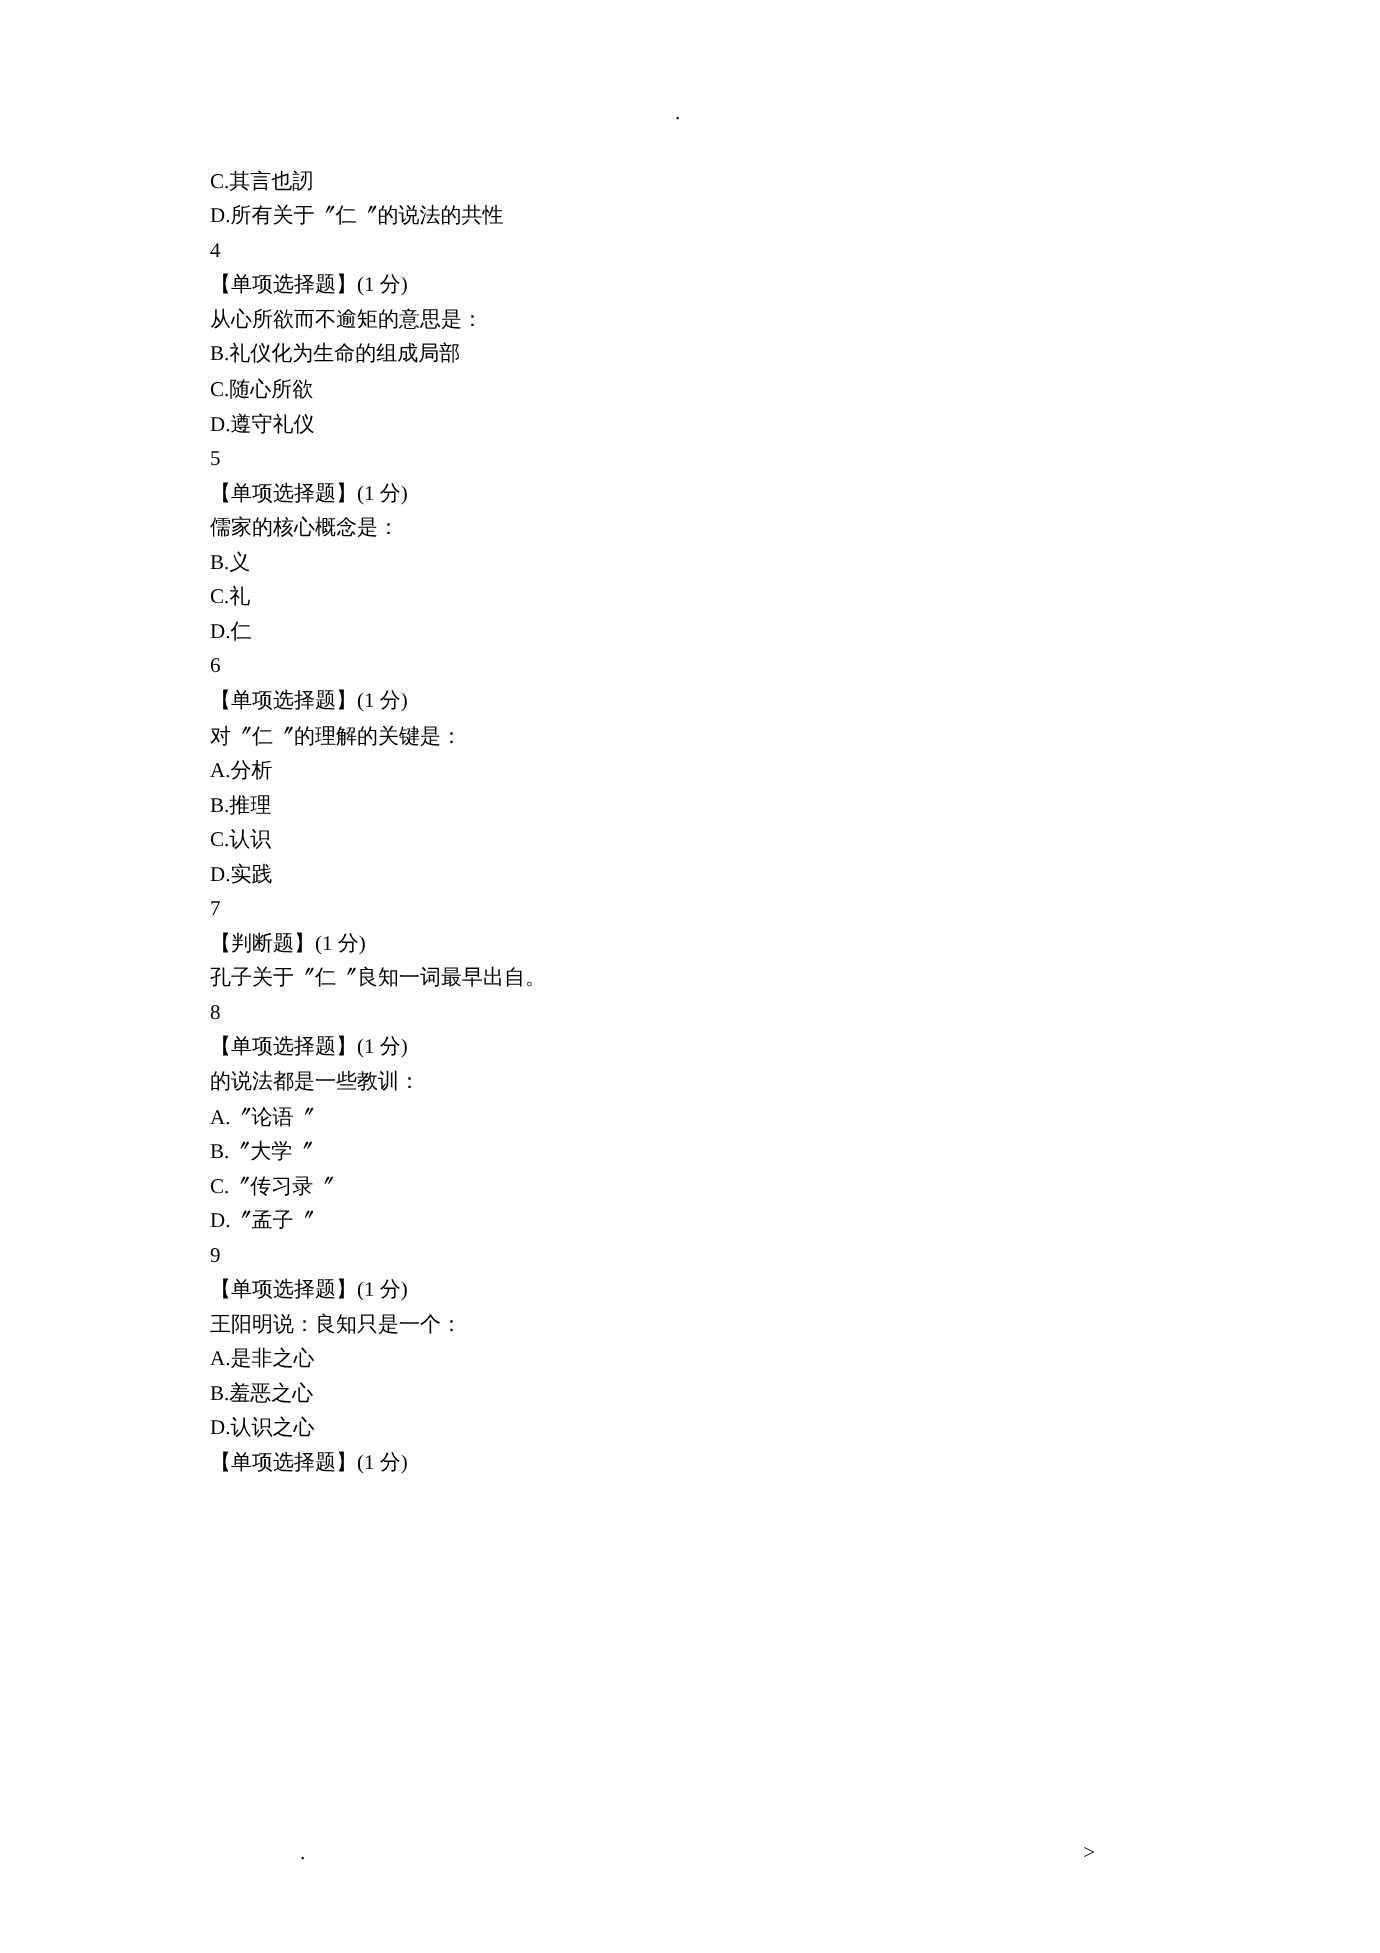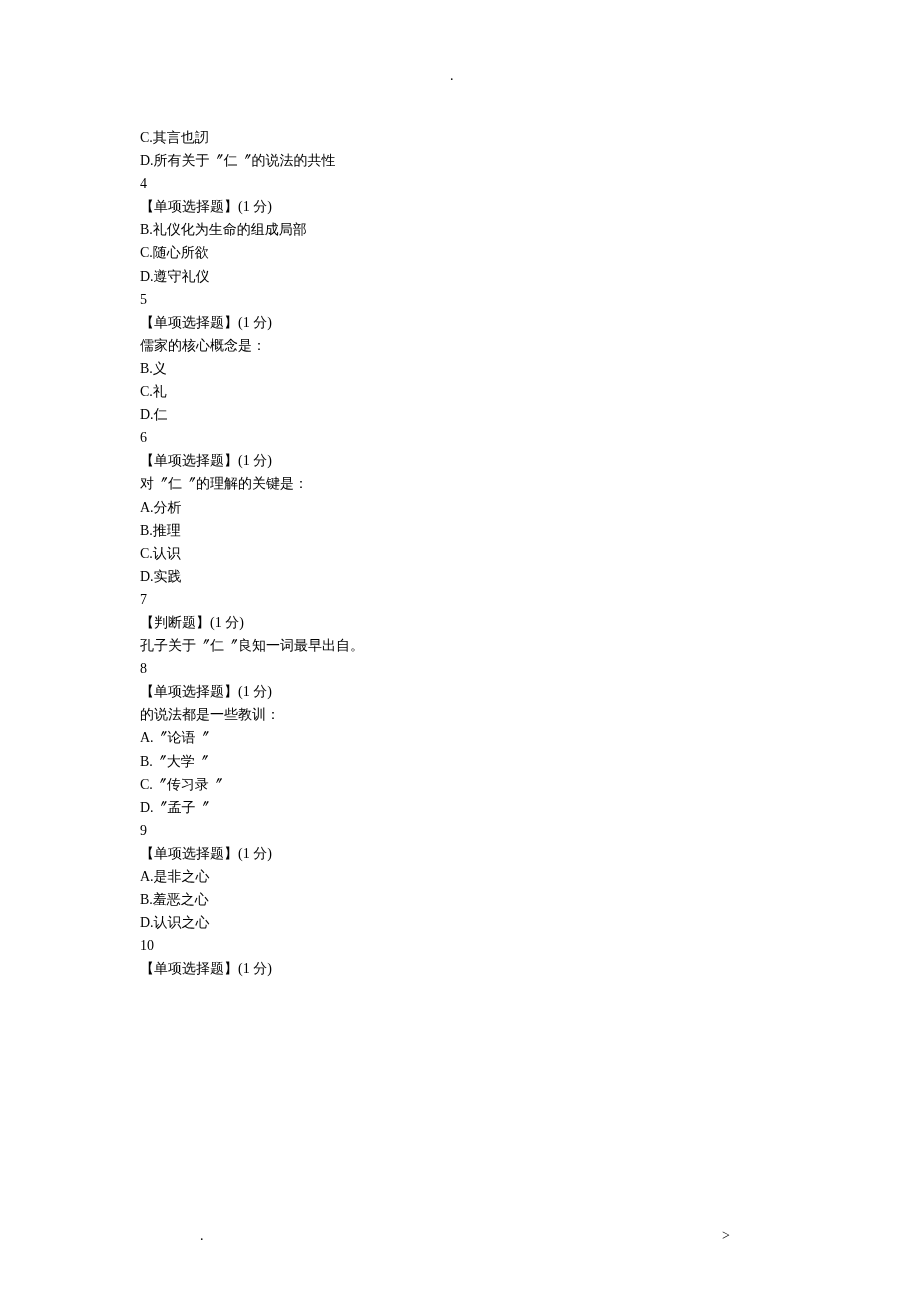--- a/index.html
+++ b/index.html
@@ -9,21 +9,20 @@
     font-family: "SimSun", "宋体", serif;
     font-size: 14px;
     color: #000000;
     width: 920px;
     height: 1302px;
     position: relative;
   }
   .page {
     padding: 110px 108px 60px 140px;
     line-height: 1.65;
-    margin-top: 16px;
   }
   .dot-top {
     position: absolute;
     top: 68px;
     left: 450px;
     font-size: 14px;
     color: #000;
   }
   .dot-bottom-left {
     position: absolute;
@@ -50,20 +49,21 @@
 <span class="dot-bottom-left">.</span>
 <span class="dot-bottom-right">&gt;</span>
 
 <div class="page">
 
   <div class="line">C.其言也訒</div>
   <div class="line">D.所有关于〞仁〞的说法的共性</div>
 
   <div class="line">4</div>
   <div class="line">【单项选择题】(1 分)</div>
+  <div class="line">从心所欲而不逾矩的意思是：</div>
   <div class="line">B.礼仪化为生命的组成局部</div>
   <div class="line">C.随心所欲</div>
   <div class="line">D.遵守礼仪</div>
 
   <div class="line">5</div>
   <div class="line">【单项选择题】(1 分)</div>
   <div class="line">儒家的核心概念是：</div>
   <div class="line">B.义</div>
   <div class="line">C.礼</div>
   <div class="line">D.仁</div>
@@ -83,20 +83,20 @@
   <div class="line">8</div>
   <div class="line">【单项选择题】(1 分)</div>
   <div class="line">的说法都是一些教训：</div>
   <div class="line">A.〞论语〞</div>
   <div class="line">B.〞大学〞</div>
   <div class="line">C.〞传习录〞</div>
   <div class="line">D.〞孟子〞</div>
 
   <div class="line">9</div>
   <div class="line">【单项选择题】(1 分)</div>
+  <div class="line">王阳明说：良知只是一个：</div>
   <div class="line">A.是非之心</div>
   <div class="line">B.羞恶之心</div>
   <div class="line">D.认识之心</div>
 
-  <div class="line">10</div>
   <div class="line">【单项选择题】(1 分)</div>
 
 </div>
 
 </body></html>

